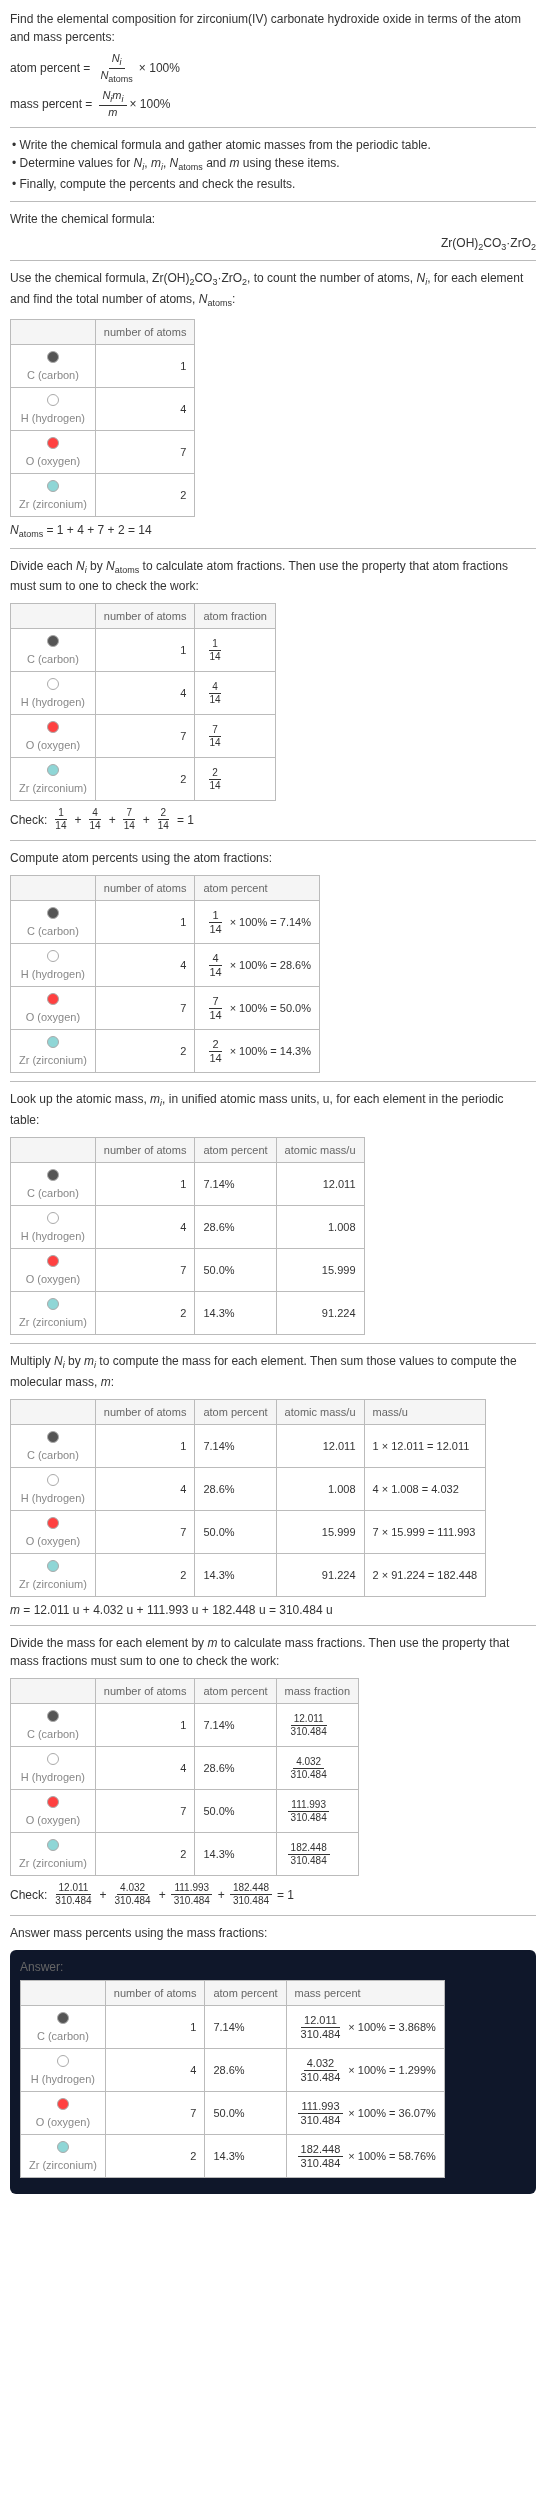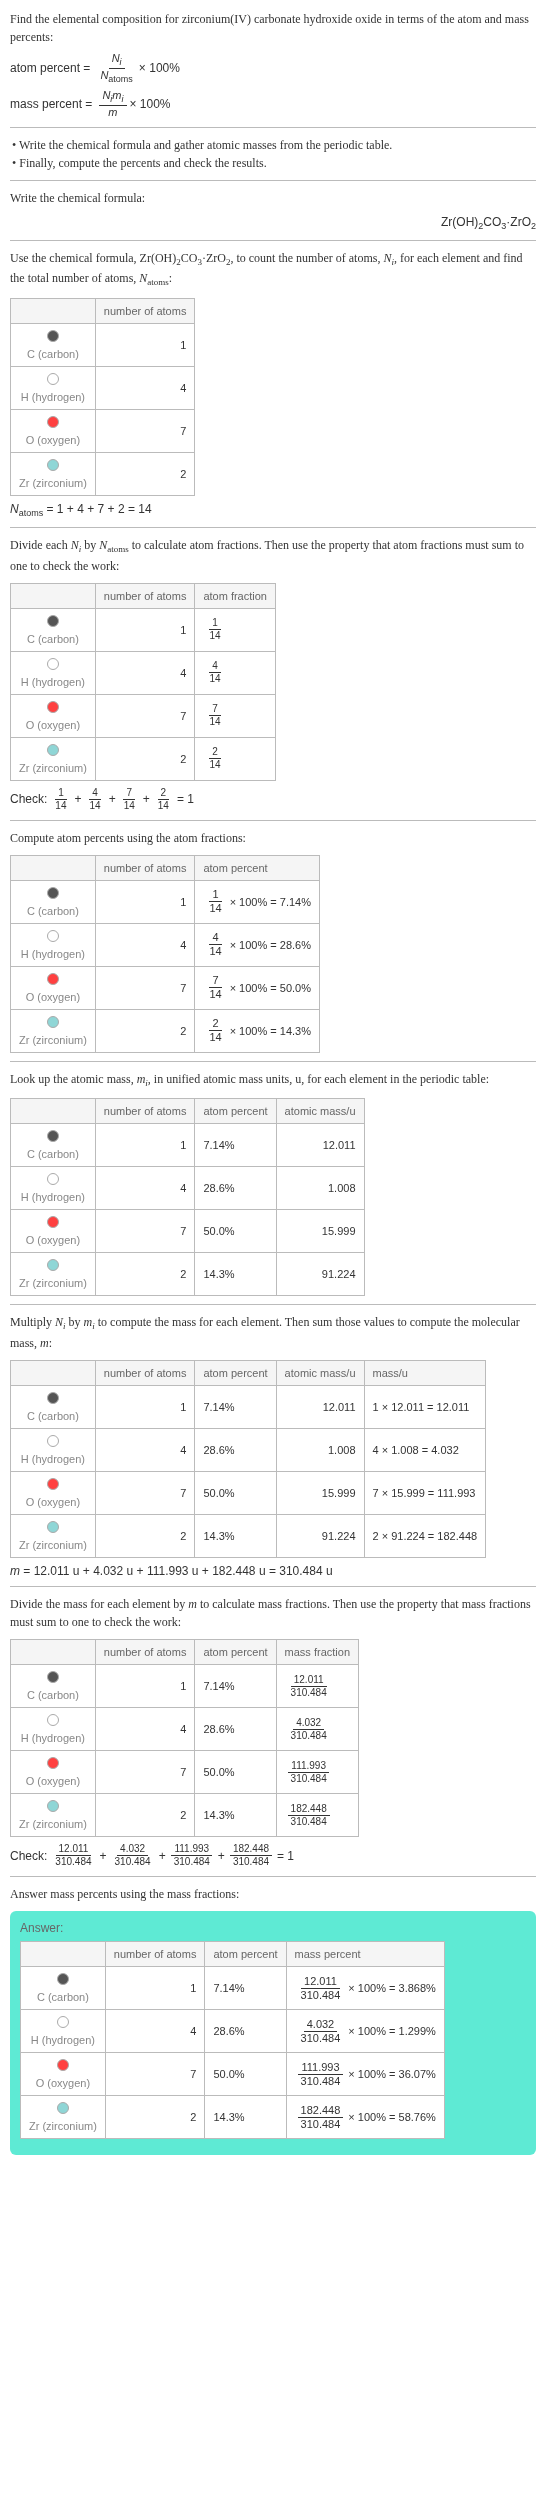--- a/index.html
+++ b/index.html
@@ -1,37 +1,37 @@
 <!DOCTYPE html>
 <html><head>
 <meta charset="utf-8">
 <style>
 * { box-sizing: border-box; margin: 0; padding: 0; }
 body { font-family: Arial, sans-serif; font-size: 12px; color: #333; background: #fff; width: 546px; padding: 10px; }
-.section { margin-bottom: 8px; font-family: Liberation Serif, serif; }
+.section { margin-bottom: 8px; }
 .intro { margin-bottom: 6px; line-height: 1.4; }
 .formula-line { display: flex; align-items: center; margin: 4px 0; }
 .formula-line .label { margin-right: 4px; }
 .frac { display: inline-flex; flex-direction: column; align-items: center; vertical-align: middle; margin: 0 3px; font-size: 11px; }
 .frac .num { border-bottom: 1px solid #333; padding: 0 3px; line-height: 1.2; }
 .frac .den { padding: 0 3px; line-height: 1.2; }
 .sub { vertical-align: sub; font-size: 9px; }
 hr { border: none; border-top: 1px solid #bbb; margin: 8px 0; }
 .heading { font-weight: normal; margin-bottom: 4px; }
 .bullet { padding-left: 12px; text-indent: -10px; line-height: 1.4; }
 .italic { font-style: italic; }
 .chem { font-family: Arial, sans-serif; text-align: right; }
 table { border-collapse: collapse; margin: 6px 0; }
 th, td { border: 1px solid #bbb; padding: 6px 8px; text-align: left; font-size: 11px; }
 th { background: #f5f5f5; font-weight: normal; color: #666; }
 td.num { text-align: right; }
 td.pct { text-align: left; }
 .element-cell { display: flex; align-items: center; gap: 6px; color: #888; flex-direction: column; }
 .swatch { width: 12px; height: 12px; border-radius: 50%; border: 1px solid #aaa; flex-shrink: 0; }
-.answer-box { background: #5eead4; border-radius: 6px; padding: 10px; margin-top: 4px; }
+.answer-box { background: #0f172a; border-radius: 6px; padding: 10px; margin-top: 4px; }
 .answer-label { font-size: 12px; color: #666; margin-bottom: 6px; }
 .txt { line-height: 1.5; }
 .eq-line { margin: 6px 0; }
 .math-row { display: flex; align-items: center; flex-wrap: wrap; gap: 2px; }
 .small { font-size: 10px; }
 </style>
 </head>
 <body>
 
 <div class="section intro txt">Find the elemental composition for zirconium(IV) carbonate hydroxide oxide in terms of the atom and mass percents:</div>
@@ -51,20 +51,21 @@
     <span class="num"><span class="italic">N</span><span class="sub italic">i</span><span class="italic">m</span><span class="sub italic">i</span></span>
     <span class="den"><span class="italic">m</span></span>
   </span>
   <span>× 100%</span>
 </div>
 
 <hr>
 
 <div class="section">
   <div class="bullet txt">• Write the chemical formula and gather atomic masses from the periodic table.</div>
+  <div class="bullet txt"><span>• Determine values for <span class="italic">N</span><span class="sub italic">i</span>, <span class="italic">m</span><span class="sub italic">i</span>, <span class="italic">N</span><span class="sub">atoms</span> and <span class="italic">m</span> using these items.</span></div>
   <div class="bullet txt">• Finally, compute the percents and check the results.</div>
 </div>
 
 <hr>
 
 <div class="section txt">Write the chemical formula:</div>
 <div class="section chem">Zr(OH)<span class="sub">2</span>CO<span class="sub">3</span>·ZrO<span class="sub">2</span></div>
 
 <hr>
 

